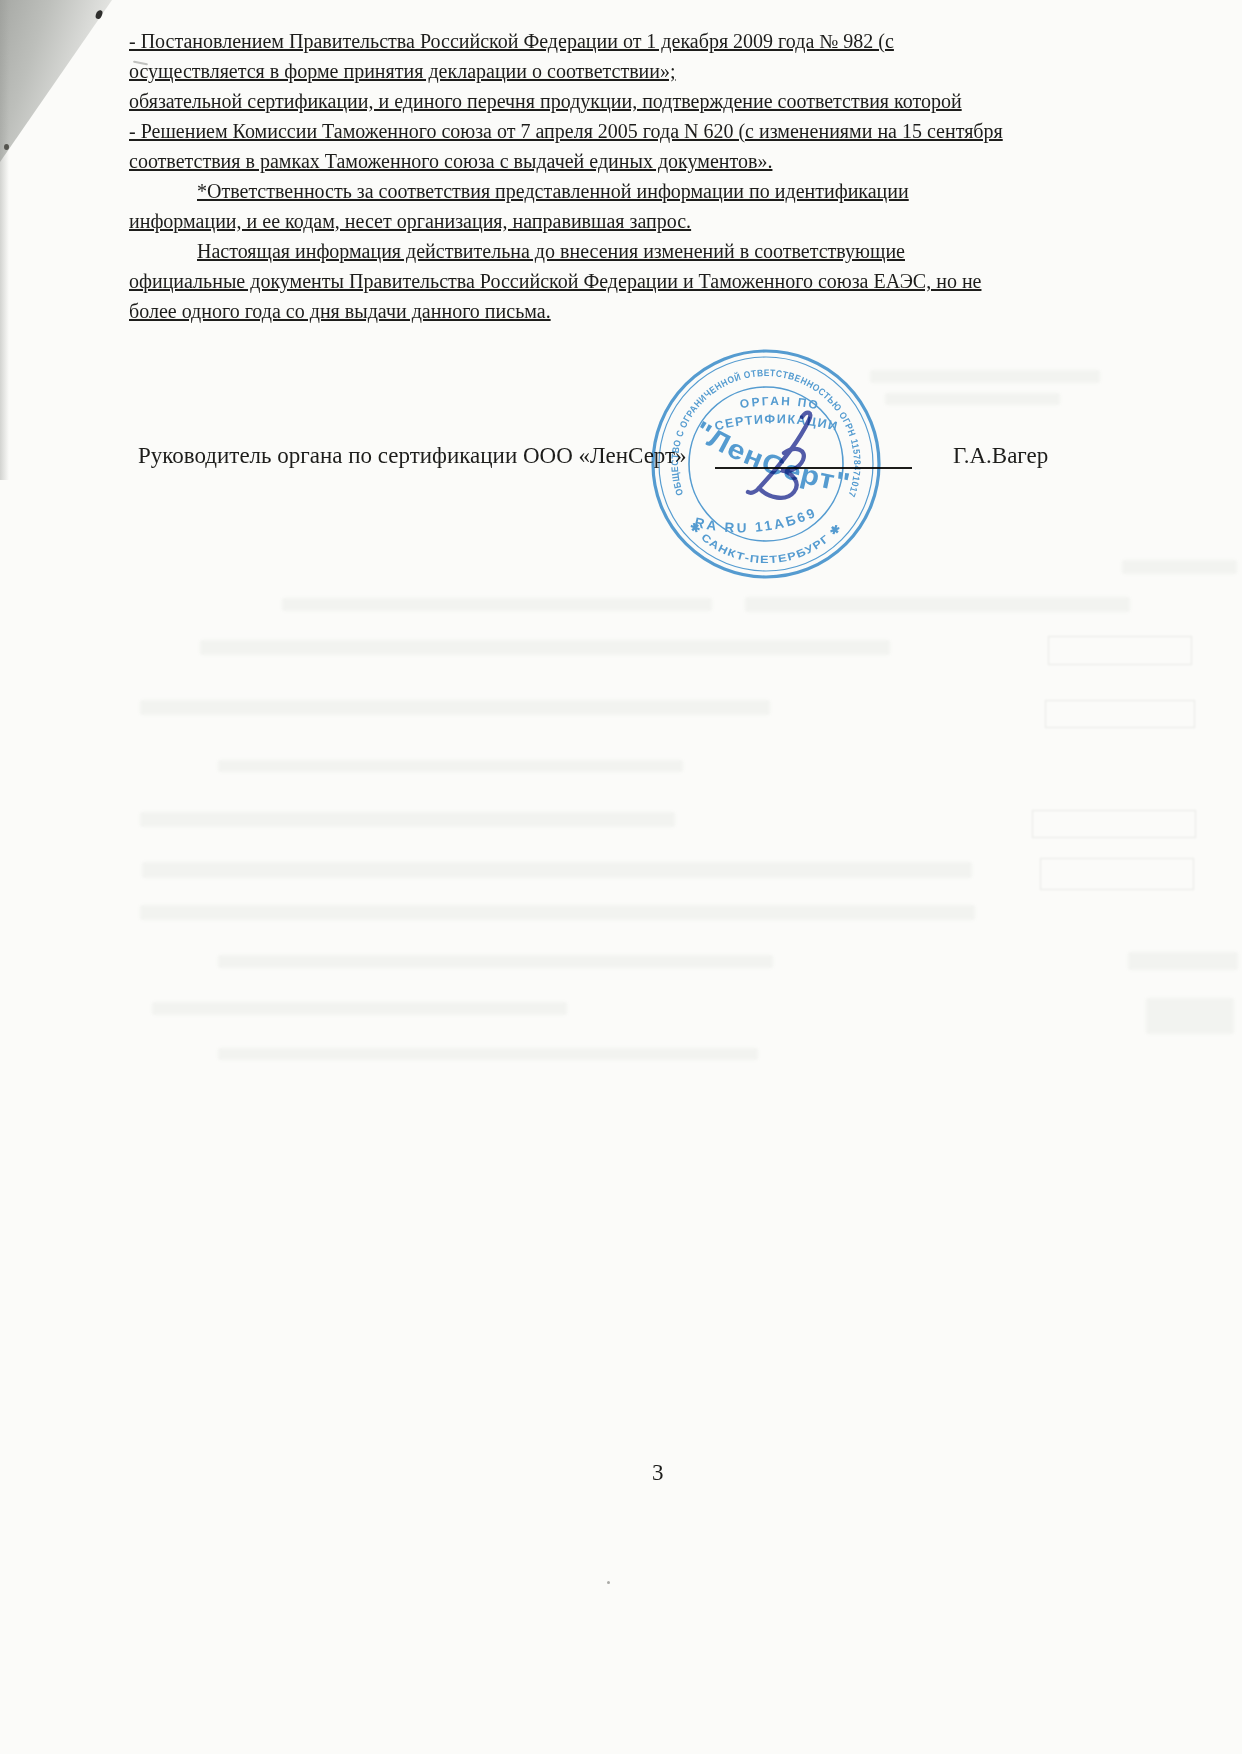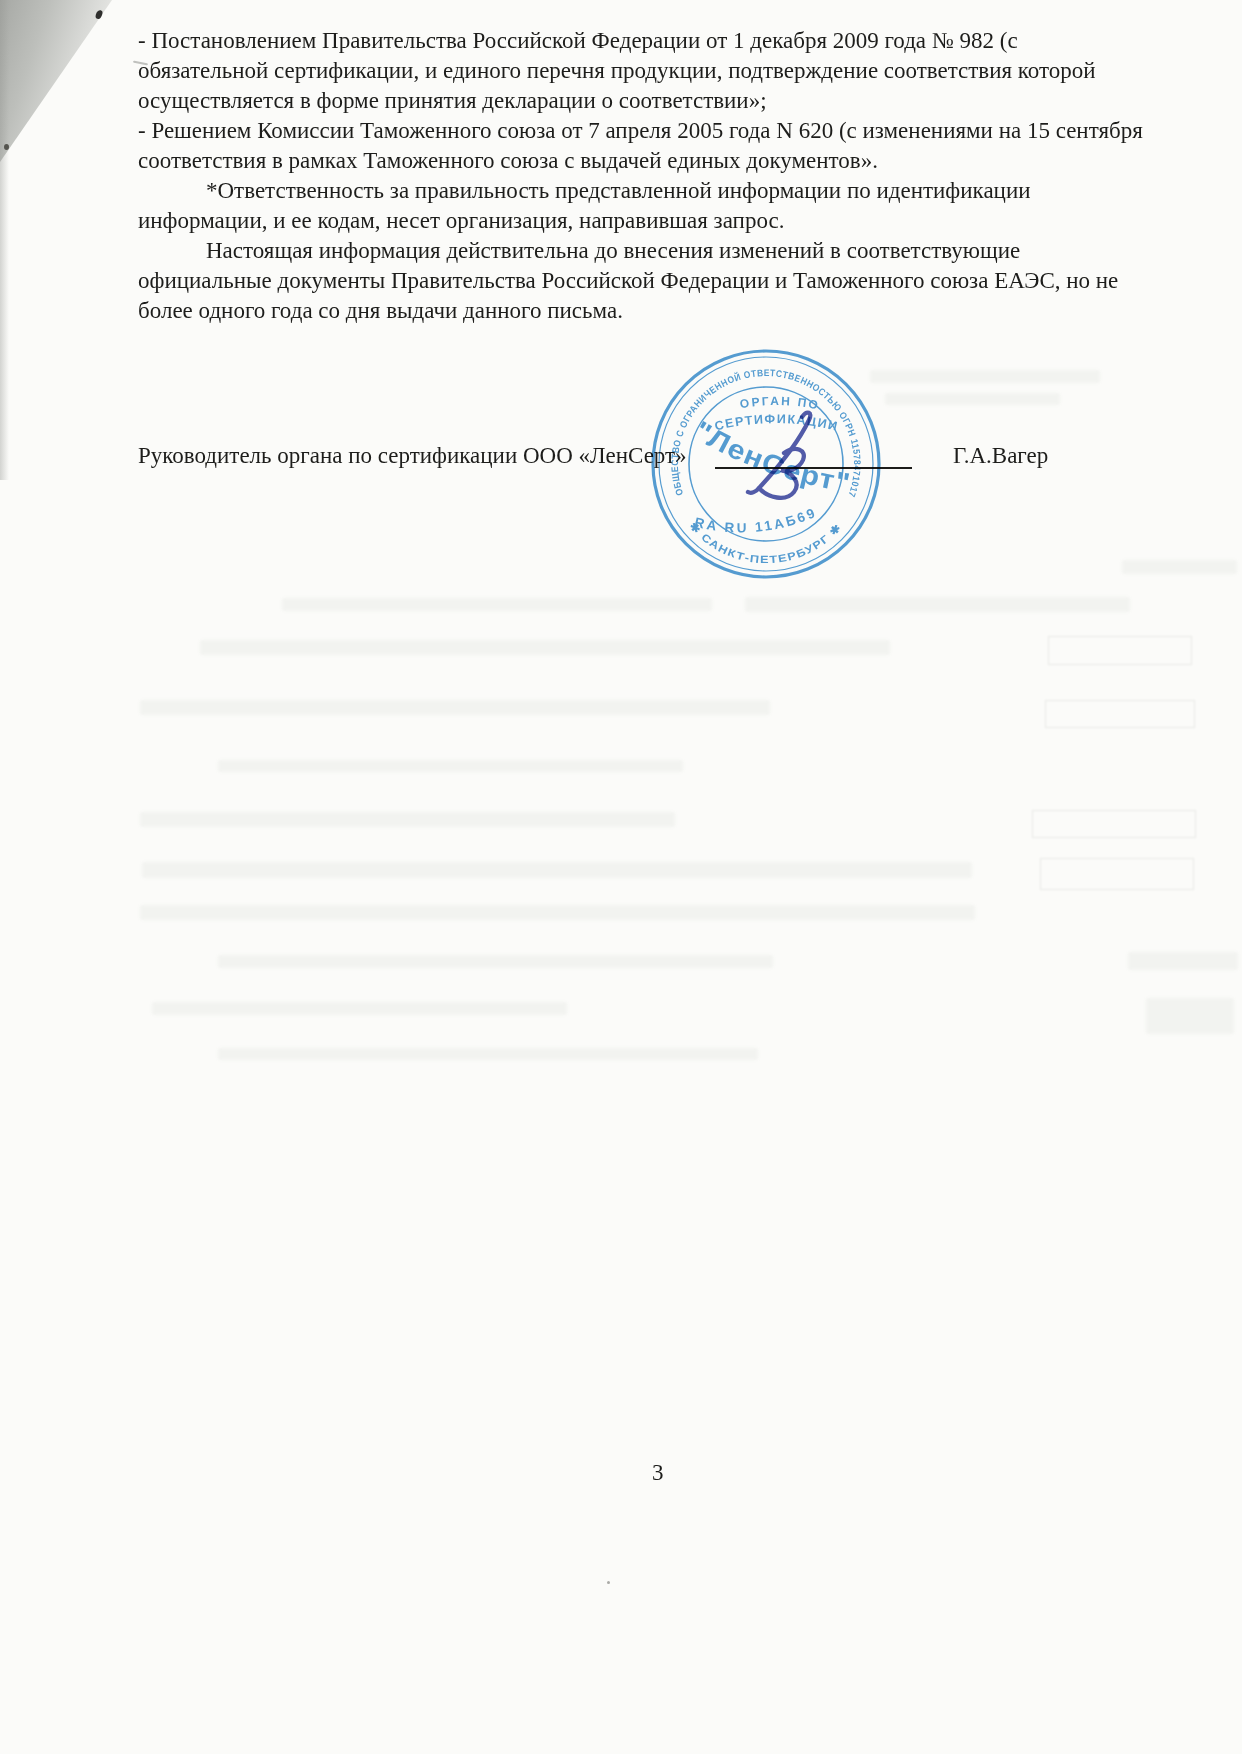--- a/index.html
+++ b/index.html
@@ -35,22 +35,22 @@
   .scratch{
     position:absolute;left:133px;top:62px;width:15px;height:2px;
     background:rgba(120,122,118,.45);transform:rotate(12deg);border-radius:2px;
   }
   .dot-bottom{
     position:absolute;left:607px;top:1581px;width:3px;height:3px;
     background:rgba(90,90,86,.5);border-radius:50%;
   }
   
   .body-text{
-    position:absolute;left:138px;top:26px;width:1030px;
-    font-size:23px;line-height:30px;z-index:1;
+    position:absolute;left:129px;top:26px;width:1030px;
+    font-size:20px;line-height:30px;z-index:1;text-decoration:underline;
   }
   .line{white-space:nowrap;}
   .line.indent{padding-left:68px;}
   
   .sig-row{position:absolute;left:0;top:443px;width:1242px;height:30px;font-size:23px;z-index:1;}
   .sig-title{position:absolute;left:138px;top:0;white-space:nowrap;}
   .sig-line{position:absolute;left:715px;top:4px;width:197px;height:20px;border-bottom:2px solid #1c1c1a;}
   .sig-name{position:absolute;left:953px;top:0;white-space:nowrap;}
   
   .stamp{position:absolute;left:640px;top:338px;z-index:2;mix-blend-mode:multiply;opacity:.92;}
@@ -105,25 +105,25 @@
     <div class="smudge" style="left:140px;top:905px;width:835px;height:15px"></div>
     <div class="smudge" style="left:218px;top:955px;width:555px;height:13px"></div>
     <div class="smudge" style="left:1128px;top:952px;width:110px;height:18px"></div>
     <div class="smudge" style="left:152px;top:1002px;width:415px;height:13px"></div>
     <div class="smudge" style="left:1146px;top:998px;width:88px;height:36px"></div>
     <div class="smudge" style="left:218px;top:1048px;width:540px;height:12px"></div>
   </div>
 
   <div class="body-text">
     <div class="line">- Постановлением Правительства Российской Федерации от 1 декабря 2009 года № 982 (с</div>
+    <div class="line">осуществляется в форме принятия декларации о соответствии»;</div>
     <div class="line">обязательной сертификации, и единого перечня продукции, подтверждение соответствия которой</div>
-    <div class="line">осуществляется в форме принятия декларации о соответствии»;</div>
     <div class="line">- Решением Комиссии Таможенного союза от 7 апреля 2005 года N 620 (с изменениями на 15 сентября</div>
     <div class="line">соответствия в рамках Таможенного союза с выдачей единых документов».</div>
-    <div class="line indent">*Ответственность за правильность представленной информации по идентификации</div>
+    <div class="line indent">*Ответственность за соответствия представленной информации по идентификации</div>
     <div class="line">информации, и ее кодам, несет организация, направившая запрос.</div>
     <div class="line indent">Настоящая информация действительна до внесения изменений в соответствующие</div>
     <div class="line">официальные документы Правительства Российской Федерации и Таможенного союза ЕАЭС, но не</div>
     <div class="line">более одного года со дня выдачи данного письма.</div>
   </div>
 
   <div class="sig-row">
     <span class="sig-title">Руководитель органа по сертификации ООО «ЛенСерт»</span>
     <span class="sig-line"></span>
     <span class="sig-name">Г.А.Вагер</span>

